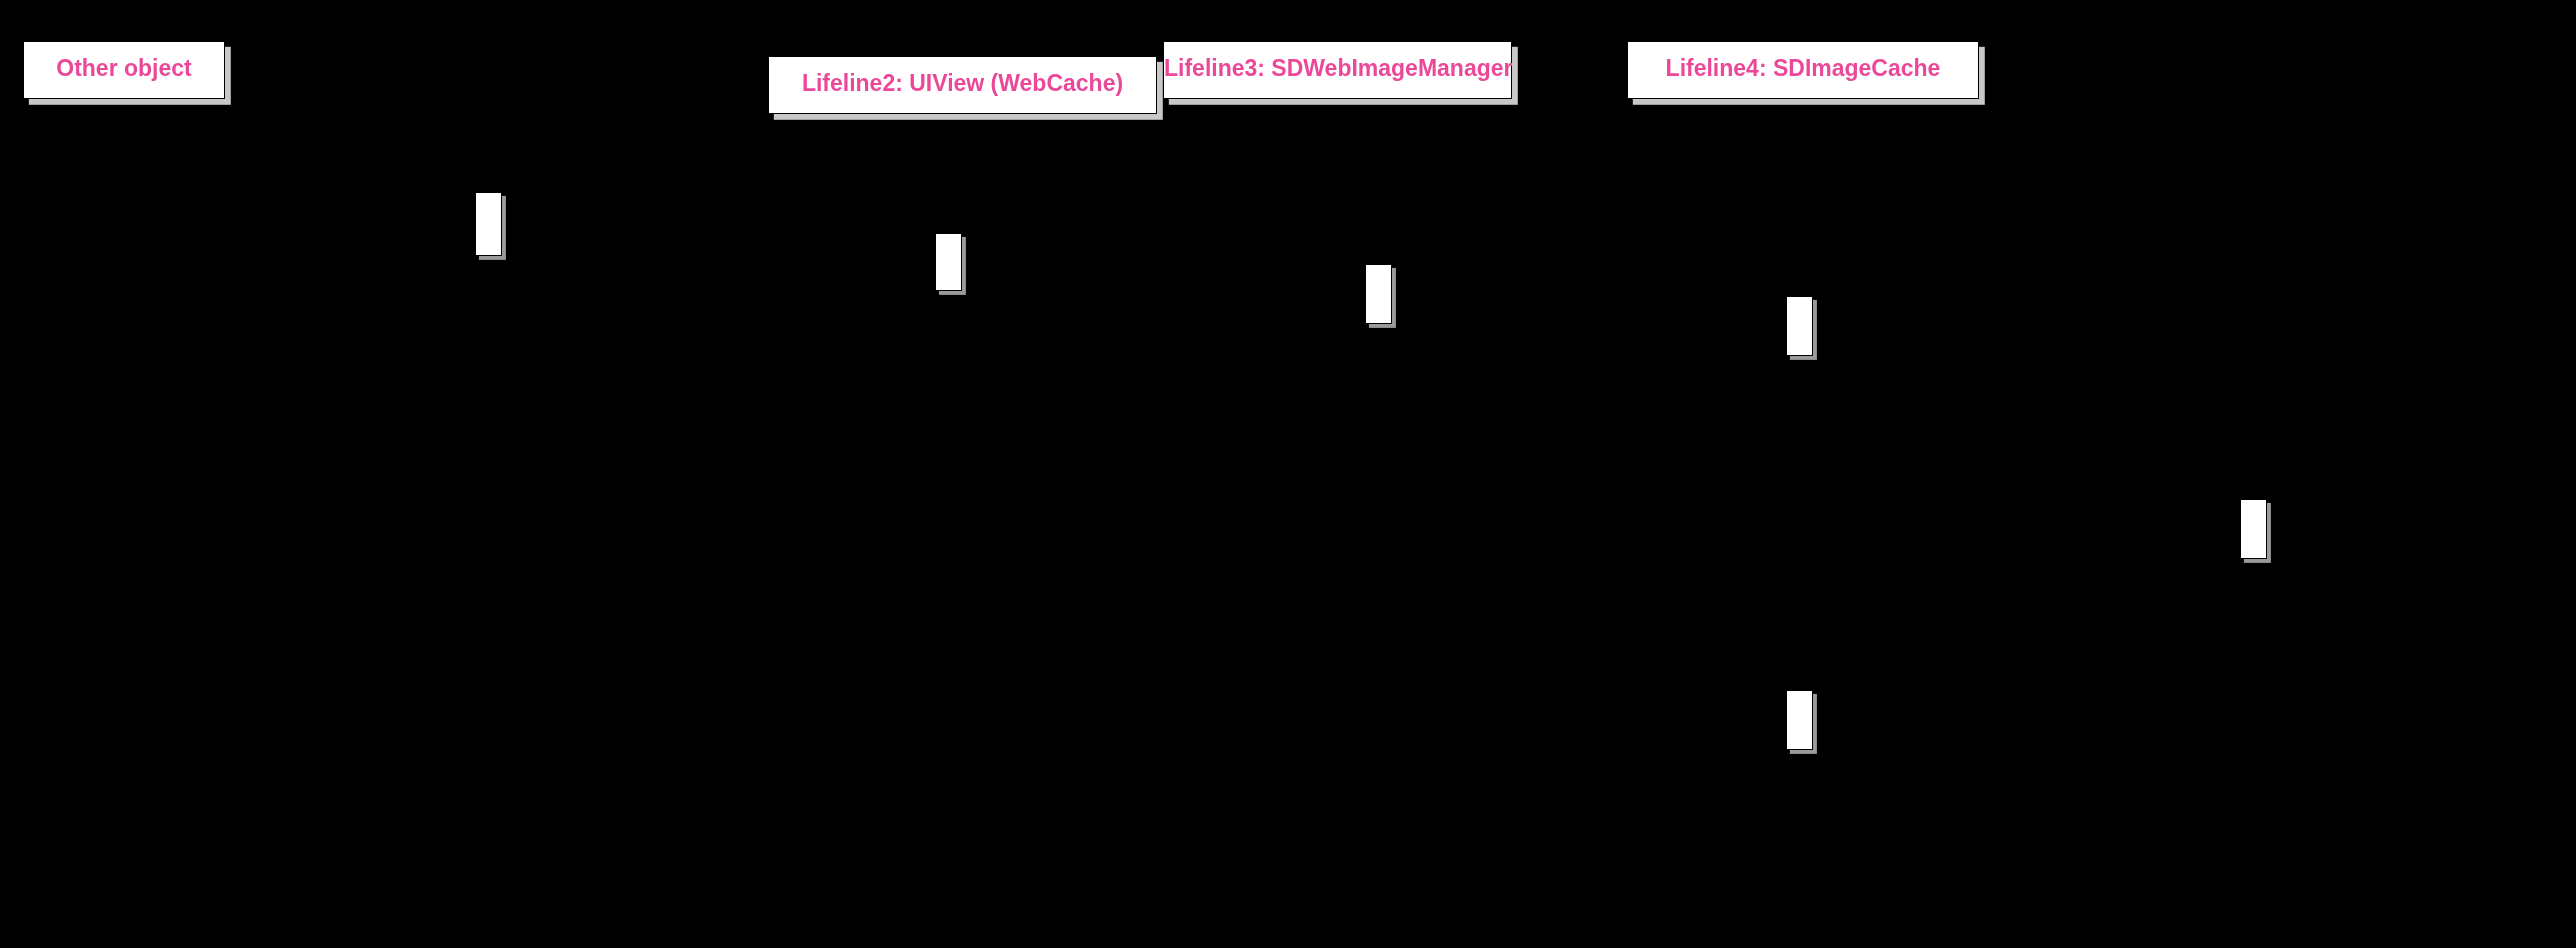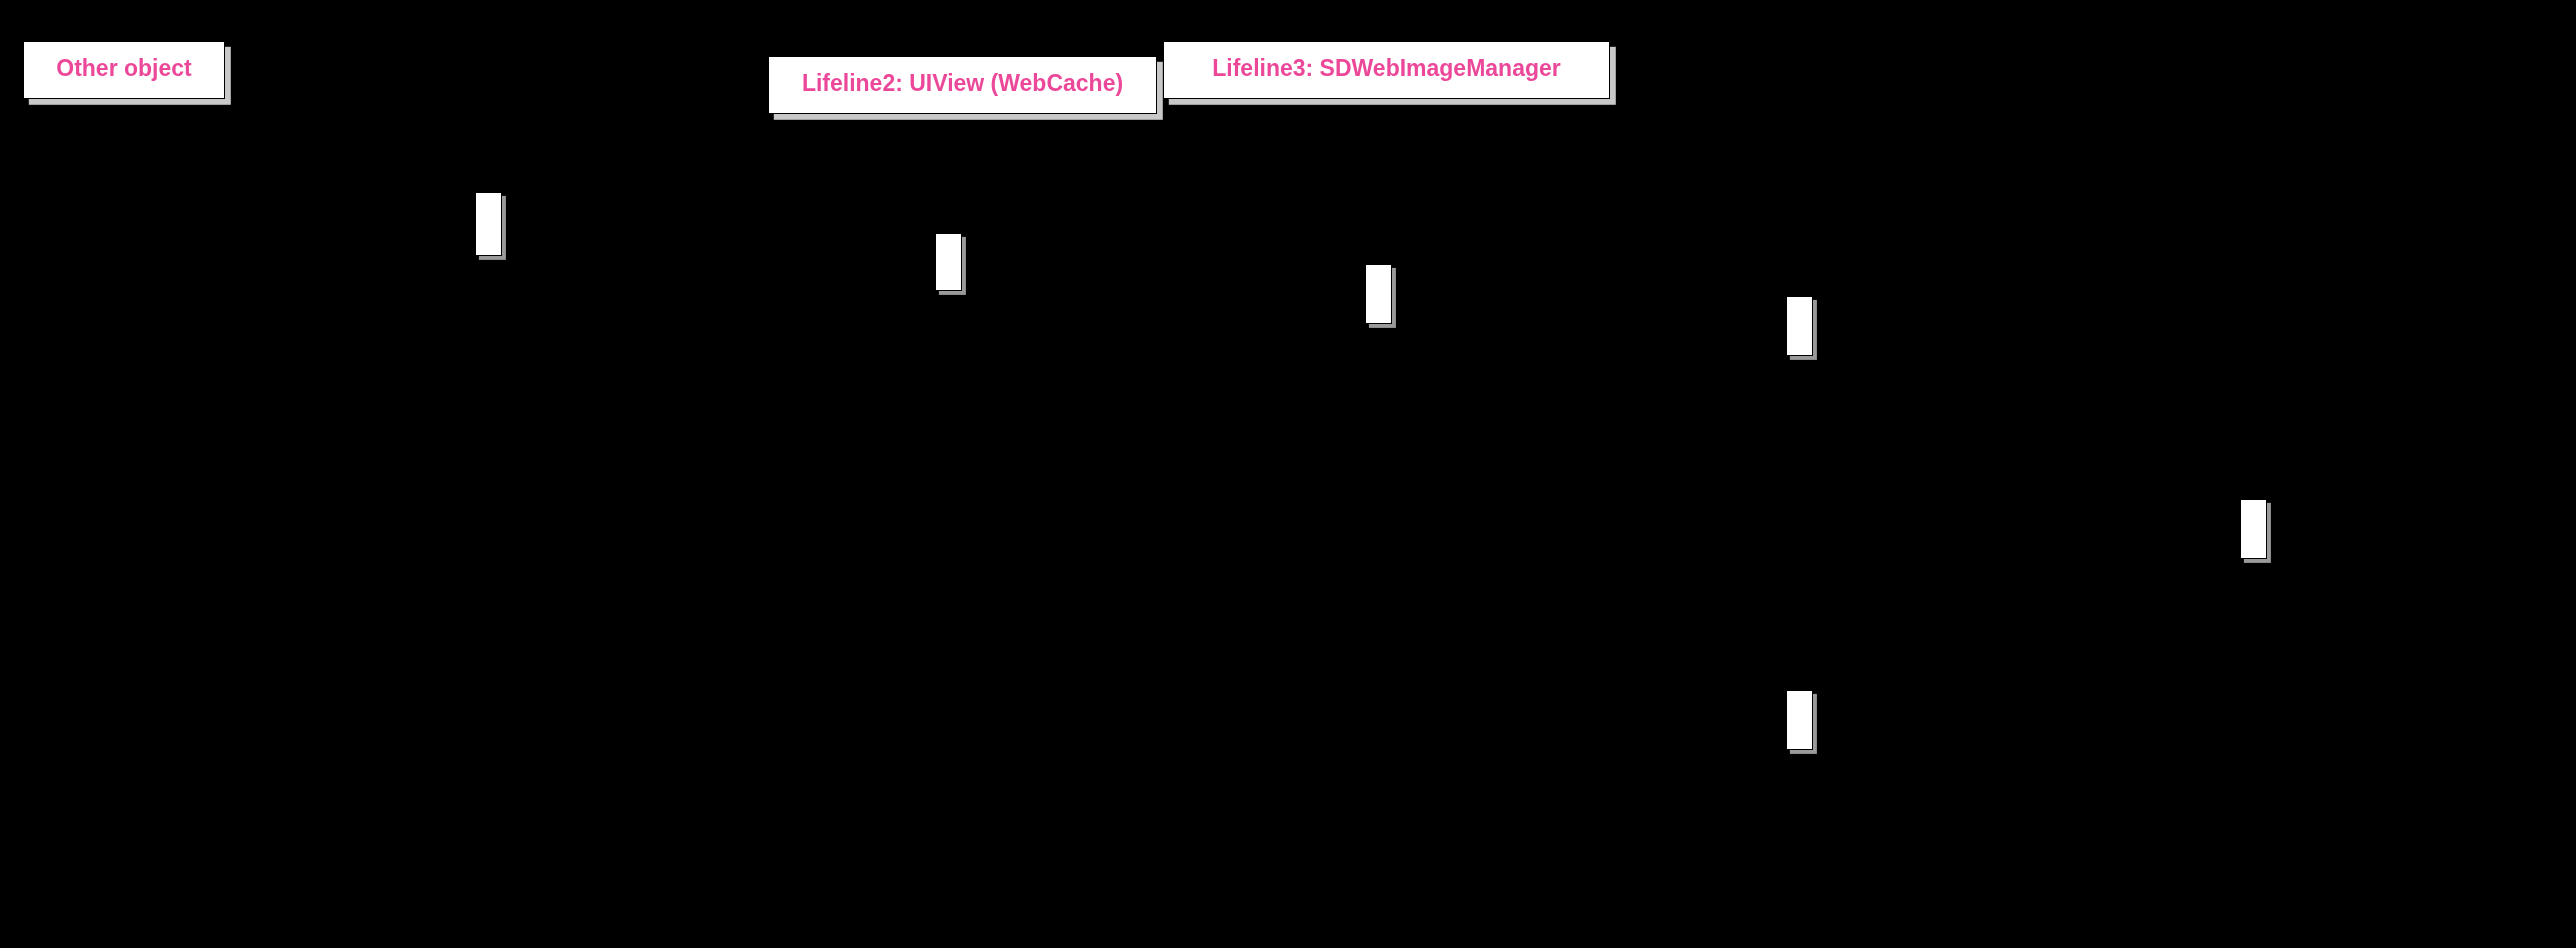--- a/index.html
+++ b/index.html
@@ -73,25 +73,26 @@
   <div class="lifeline-stem" style="left:492px; top:99px; height:850px;"></div>
   <div class="activation" style="left:475px; top:192px; width:27px; height:64px;"></div>
 
   <div class="head-bar" style="left:768px; top:126px; width:389px; height:13.6px;"></div>
   <div class="lifeline-stem" style="left:952px; top:99px; height:850px;"></div>
   <div class="lifeline-head" style="left:768px; top:56px; width:389px; height:58px;">Lifeline2: UIView (WebCache)</div>
   <div class="activation" style="left:935px; top:233px; width:27px; height:58px;"></div>
 
   <div class="head-bar" style="left:1163px; top:126px; width:439px; height:13.6px;"></div>
   <div class="lifeline-stem" style="left:1381px; top:99px; height:850px;"></div>
-  <div class="lifeline-head" style="left:1163px; top:41px; width:447px; height:58px;">Lifeline3: SDWebImageManager</div>
+  <div class="lifeline-head" style="left:1163px; top:41px; width:349px; height:58px;">Lifeline3: SDWebImageManager</div>
   <div class="activation" style="left:1365px; top:264px; width:27px; height:60px;"></div>
 
   <div class="head-bar" style="left:1627px; top:126px; width:352px; height:13.6px;"></div>
   <div class="lifeline-stem" style="left:1802px; top:99px; height:850px;"></div>
+  <div class="lifeline-head" style="left:1627px; top:41px; width:352px; height:58px;">Lifeline4: SDImageCache</div>
   <div class="activation" style="left:1786px; top:296px; width:27px; height:60px;"></div>
   <div class="activation" style="left:1786px; top:690px; width:27px; height:60px;"></div>
 
   <div class="head-bar" style="left:2018px; top:126px; width:486px; height:13.6px;"></div>
   <div class="lifeline-stem" style="left:2256px; top:99px; height:850px;"></div>
   <div class="activation" style="left:2240px; top:499px; width:27px; height:60px;"></div>
 
 </div>
 
 

